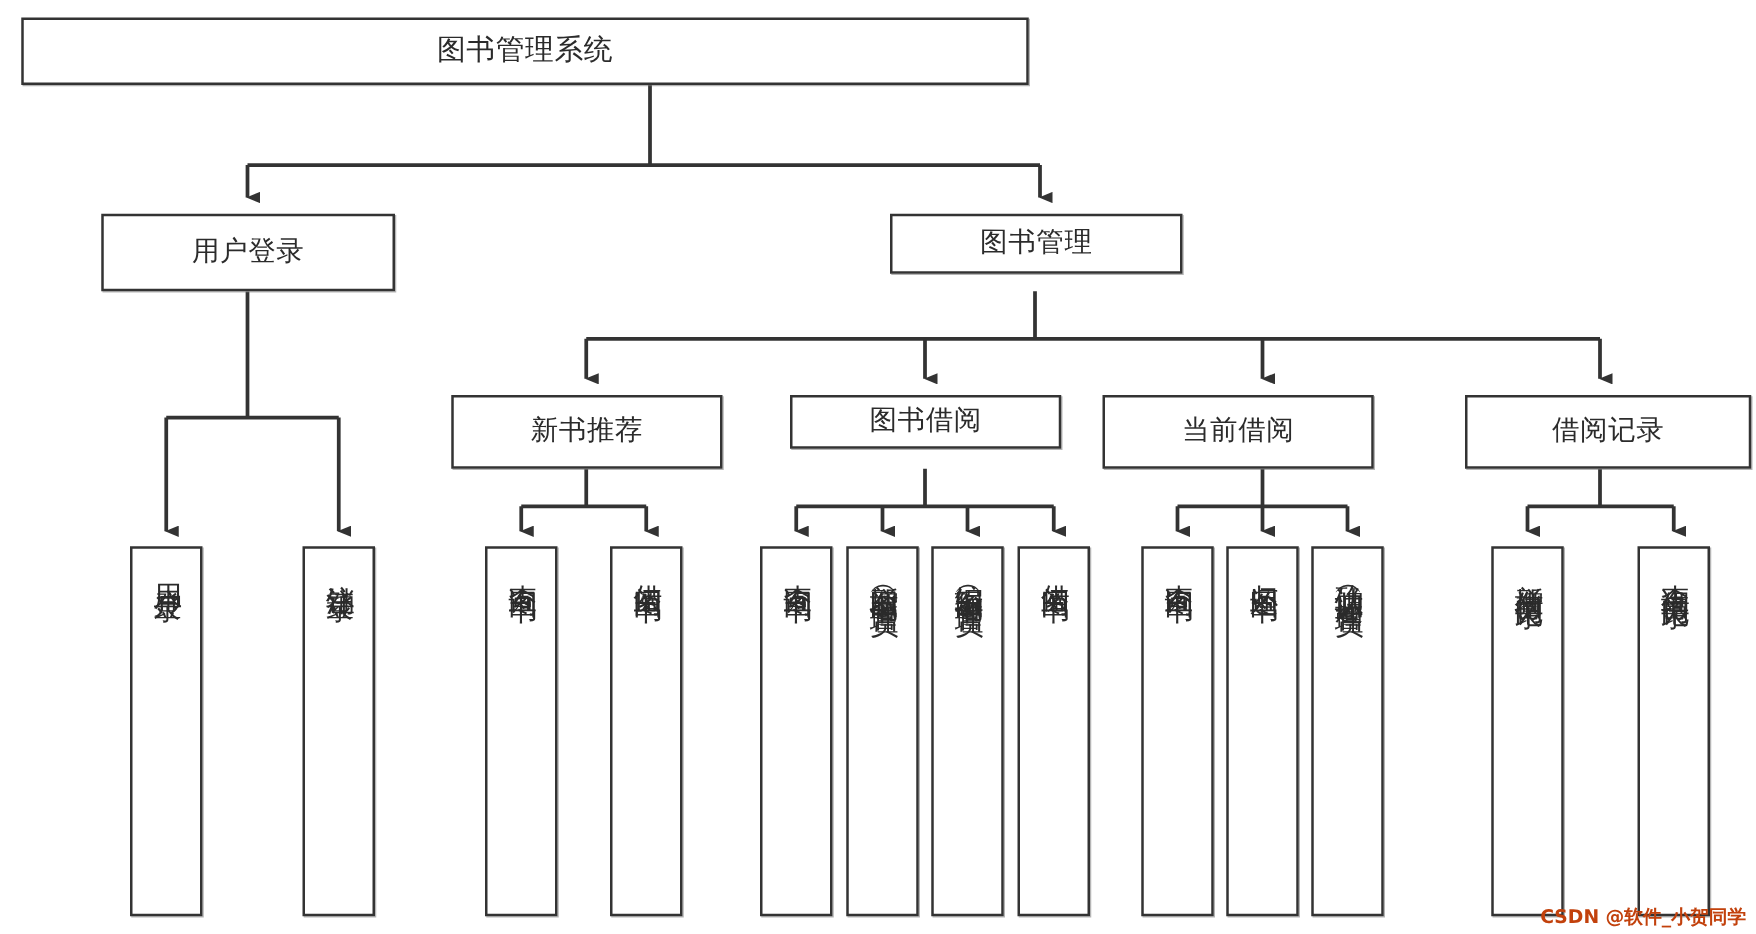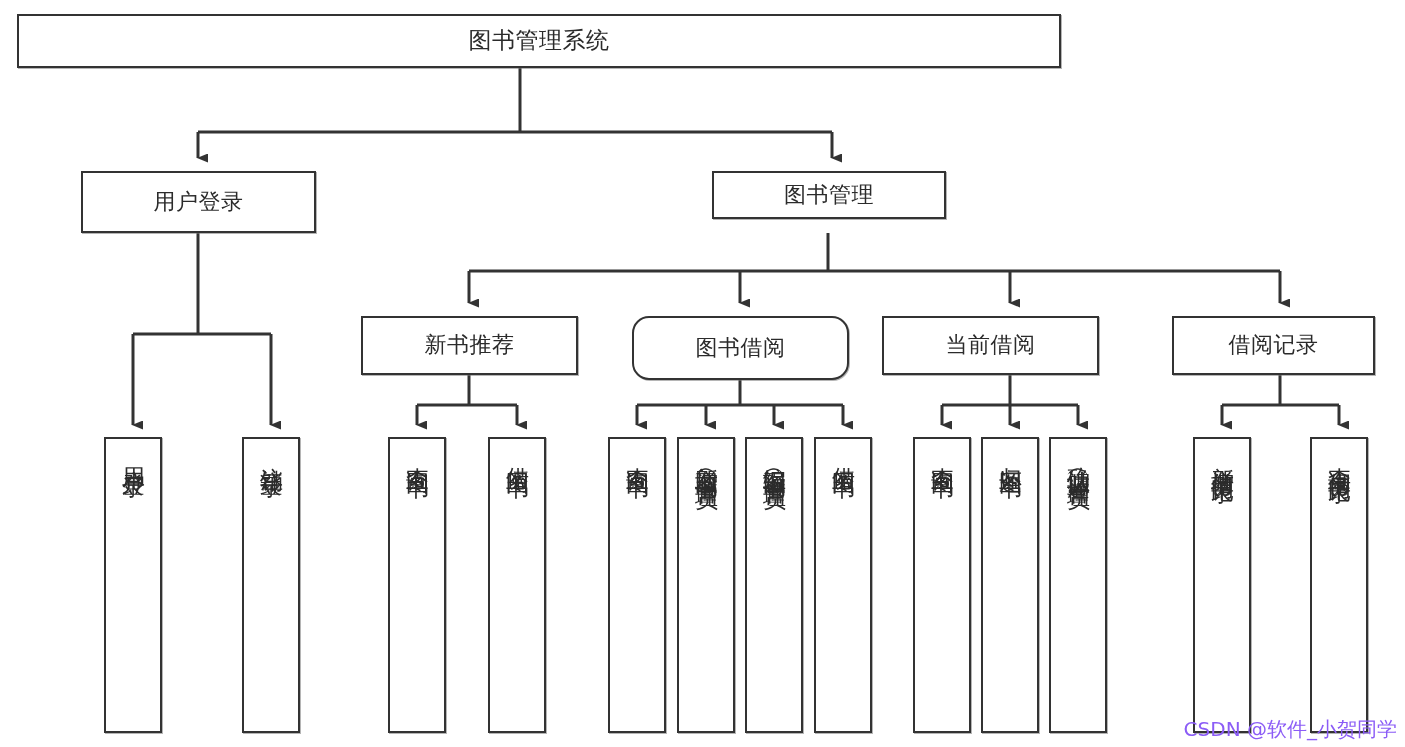--- a/index.html
+++ b/index.html
@@ -60,25 +60,26 @@
     font-size: 23px;
     line-height: 1.12;
     letter-spacing: 3px;
     white-space: nowrap;
     text-align: left;
   }
   .watermark {
     position: absolute;
     right: 8px;
     bottom: 4px;
-    font-size: 20px;
-    color: #8b5cf6;
+    font-size: 15px;
+    color: #c2410c;
     z-index: 5;
     white-space: nowrap;
     font-family: "DejaVu Sans", "Liberation Sans", sans-serif;
+    font-weight: bold;
   }
 </style>
 </head>
 <body>
 
 <div id="diagram-canvas">
 
   <svg id="edge-layer" viewBox="0 0 1405 747" xmlns="http://www.w3.org/2000/svg">
     <defs>
       <marker id="arrowhead" markerWidth="9" markerHeight="11" refX="4.5" refY="10" orient="auto" markerUnits="userSpaceOnUse">
@@ -134,45 +135,45 @@
     </g>
 
     <g stroke="#333333" stroke-width="3" fill="none">
       <path d="M1280,375 L1280,405"></path>
       <path d="M1222,405 L1339,405"></path>
       <path d="M1222,405 L1222,425" marker-end="url(#arrowhead)"></path>
       <path d="M1339,405 L1339,425" marker-end="url(#arrowhead)"></path>
     </g>
   </svg>
 
-  <div class="node root horizontal" style="left:17px; top:14px; width:1044px; height:54px;justify-content:center;">
+  <div class="node root horizontal" style="left:17px; top:14px; width:806px; height:54px;justify-content:center;">
     <span class="node-label">图书管理系统</span>
   </div>
 
   <div class="node horizontal" style="left:81px; top:171px; width:235px; height:62px;">
     <span class="node-label">用户登录</span>
   </div>
 
   <div class="node horizontal" style="left:712px; top:171px; width:234px; height:48px;">
     <span class="node-label">图书管理</span>
   </div>
 
   <div class="node horizontal" style="left:361px; top:316px; width:217px; height:59px;">
     <span class="node-label">新书推荐</span>
   </div>
 
-  <div class="node horizontal" style="left:632px; top:316px; width:217px; height:64px;border-radius:17px;">
+  <div class="node horizontal" style="left:632px; top:316px; width:217px; height:43px;">
     <span class="node-label">图书借阅</span>
   </div>
 
   <div class="node horizontal" style="left:882px; top:316px; width:217px; height:59px;">
     <span class="node-label">当前借阅</span>
   </div>
 
-  <div class="node horizontal" style="left:1172px; top:316px; width:203px; height:59px;">
+  <div class="node horizontal" style="left:1172px; top:316px; width:229px; height:59px;">
     <span class="node-label">借阅记录</span>
   </div>
 
   <div class="node vertical" style="left:104px; top:437px; width:58px; height:296px;">
     <span class="node-label">用户登录</span>
   </div>
 
   <div class="node vertical" style="left:242px; top:437px; width:58px; height:296px;">
     <span class="node-label">注销登录</span>
   </div>

